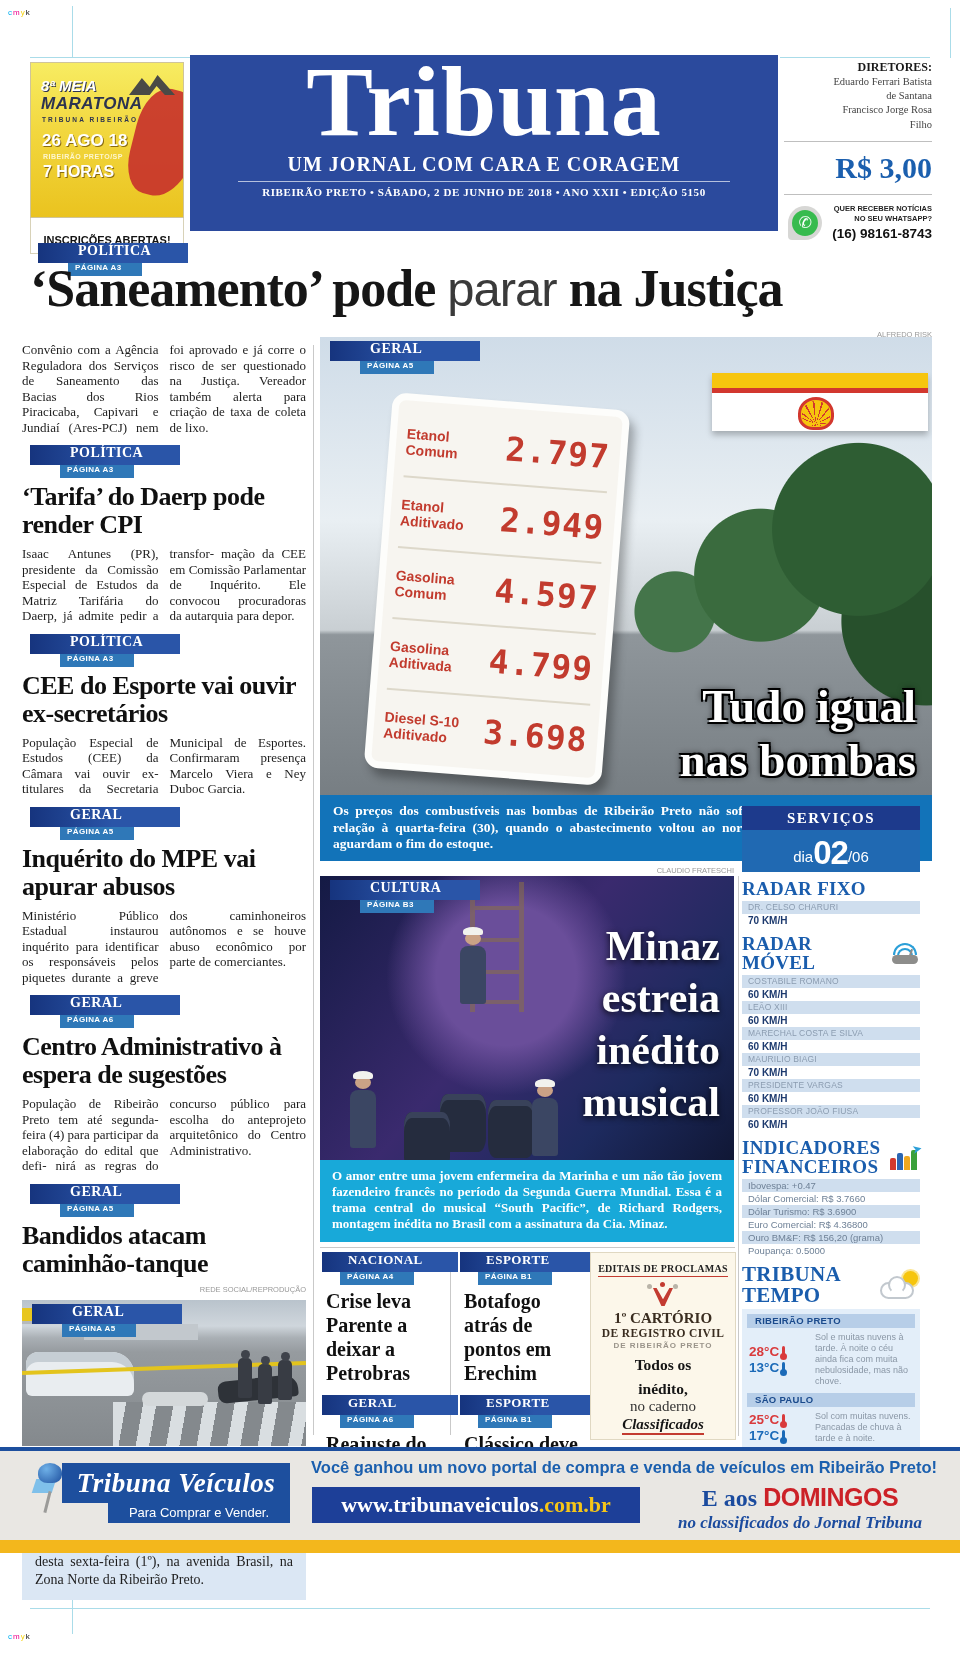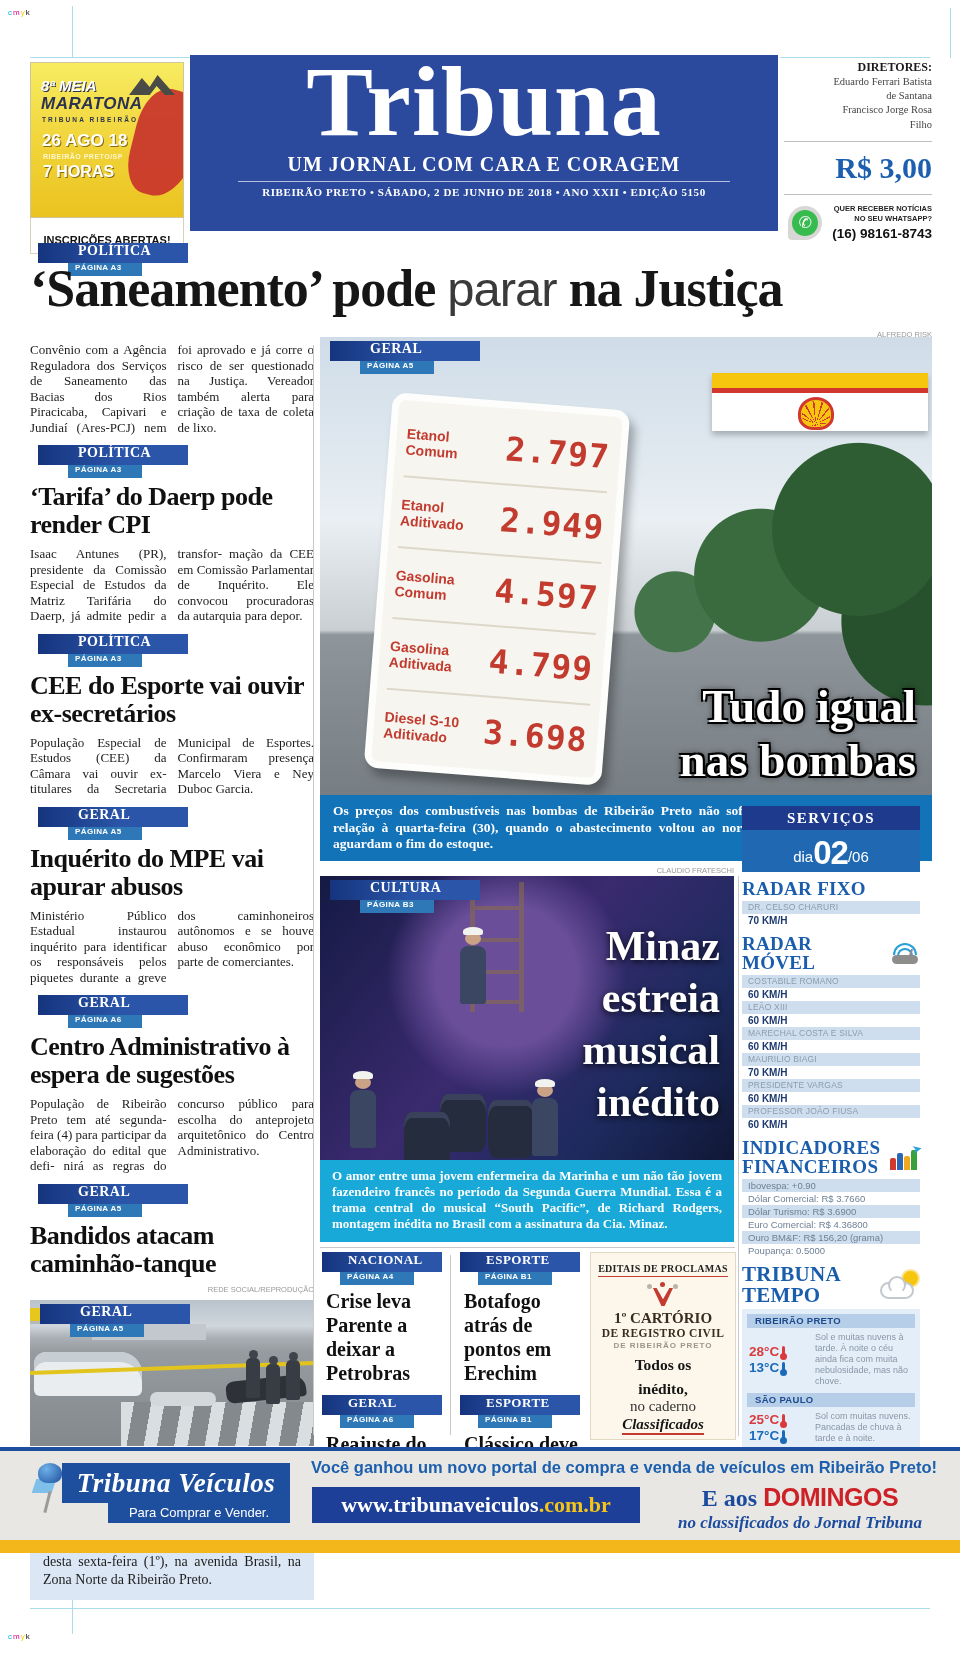--- a/index.html
+++ b/index.html
@@ -47,31 +47,31 @@
                 color:#fff;font:bold 16px/26px "DejaVu Sans",sans-serif;text-align:center;}
   .wa-txt .q{font:bold 7.5px "Liberation Sans",sans-serif;color:#222;line-height:1.3;}
   .wa-txt .num{font:bold 13.5px "Liberation Sans",sans-serif;color:#111;margin-top:2px;}
   
   .tag{margin:10px 0 5px 8px;}
   .tag .bar{width:150px;height:20px;line-height:20px;box-sizing:border-box;padding-left:40px;
             background:linear-gradient(90deg,#16347e,#2a55a8 55%,#2a55a8);color:#fff;
             font:bold 14px "Liberation Serif",serif;letter-spacing:.5px;}
   .tag .page{width:74px;height:13px;line-height:13px;box-sizing:border-box;padding-left:7px;margin-left:30px;
              background:#2f78b8;color:#fff;font:bold 8px "Liberation Sans",sans-serif;letter-spacing:.4px;}
-  .tag.sm .bar{width:120px;padding-left:26px;font-size:13px;}
+  .tag.sm .bar{width:136px;padding-left:26px;font-size:13px;}
   .tag.sm .page{margin-left:18px;}
   .tag.overlay{position:absolute;left:10px;top:4px;margin:0;z-index:5;}
   
   .mainhead{left:30px;top:262px;width:904px;font:bold 52px/1.05 "Liberation Serif",serif;color:#161616;
             letter-spacing:-1px;white-space:nowrap;}
   .mainhead .light{font-family:"Liberation Sans",sans-serif;font-weight:300;color:#3a3a3a;font-size:49px;}
   .credit{font:7.5px "Liberation Sans",sans-serif;color:#999;text-align:right;}
   .maincredit{left:700px;top:330px;width:232px;}
   
-  .leftcol{left:30px;top:342px;width:284px;}
+  .leftcol{left:22px;top:342px;width:284px;}
   .twocol{column-count:2;column-gap:11px;font:13px/15.5px "Liberation Serif",serif;text-align:justify;color:#1d1d1d;}
   .leftcol h2{margin:4px 0 7px;font:bold 26px/28px "Liberation Serif",serif;color:#101010;letter-spacing:-.5px;}
   .acc-wrap{position:relative;margin-top:6px;}
   .acc-photo{position:relative;height:146px;overflow:hidden;
      background:linear-gradient(#b9c3cc 0,#cfd6dc 26px,#a9afb4 38px,#969b9f 52px,#84898d 100%);}
   .acc-canopy{position:absolute;left:0;top:8px;width:48%;height:13px;background:#e8c61e;box-shadow:0 3px 0 #b5b9bc;}
   .acc-shop{position:absolute;left:22%;top:24px;width:40%;height:16px;background:#c2c8cd;}
   .acc-cross{position:absolute;bottom:0;right:0;width:68%;height:44px;
      background:repeating-linear-gradient(100deg,#d9dee1 0 13px,#84898d 13px 30px);}
   .acc-car{position:absolute;left:4px;top:52px;width:108px;height:44px;background:#e9edf0;
@@ -429,22 +429,22 @@
     </div>
     <i class="barrel" style="left:120px;bottom:8px;"></i>
     <i class="barrel" style="left:168px;bottom:2px;"></i>
     <i class="barrel" style="left:84px;bottom:-10px;"></i>
     <i class="sailor" style="left:30px;bottom:12px;"></i>
     <i class="sailor" style="left:212px;bottom:4px;"></i>
     <i class="sailor" style="left:140px;top:70px;"></i>
     <div class="cult-overlay">
       <div>Minaz</div>
       <div>estreia</div>
+      <div>inédito</div>
       <div>musical</div>
-      <div>inédito</div>
     </div>
   </div>
   <div class="abs cult-cap">O amor entre uma jovem enfermeira da Marinha e um não tão jovem fazendeiro francês no período da Segunda Guerra Mundial. Essa é a trama central do musical “South Pacific”, de Richard Rodgers, montagem inédita no Brasil com a assinatura da Cia. Minaz.</div>
 
   <div class="abs mini" style="left:322px;top:1252px;">
     <div class="tag sm" style="margin:0 0 4px 0;">
       <div class="bar">NACIONAL</div>
       <div class="page">PÁGINA A4</div>
     </div>
     <h4>Crise leva Parente a deixar a Petrobras</h4>
@@ -536,21 +536,21 @@
       <span class="t"><span>INDICADORES</span><br><span>FINANCEIROS</span></span>
       <span class="fin-icon">
           <i class="f1"></i>
           <i class="f2"></i>
           <i class="f3"></i>
           <i class="f4"></i>
           <span class="arr">➤</span>
         </span>
     </div>
     <div>
-      <div class="ind-row">Ibovespa: +0.90</div>
+      <div class="ind-row">Ibovespa: +0.47</div>
       <div class="ind-row">Dólar Comercial: R$ 3.7660</div>
       <div class="ind-row">Dólar Turismo: R$ 3.6900</div>
       <div class="ind-row">Euro Comercial: R$ 4.36800</div>
       <div class="ind-row">Ouro BM&amp;F: R$ 156,20 (grama)</div>
       <div class="ind-row">Poupança: 0.5000</div>
     </div>
 
     <div class="sb-title">
       <span class="t" style="font-size:21px;line-height:21px;"><span>TRIBUNA</span><br><span>TEMPO</span></span>
       <span class="wx-icon">

